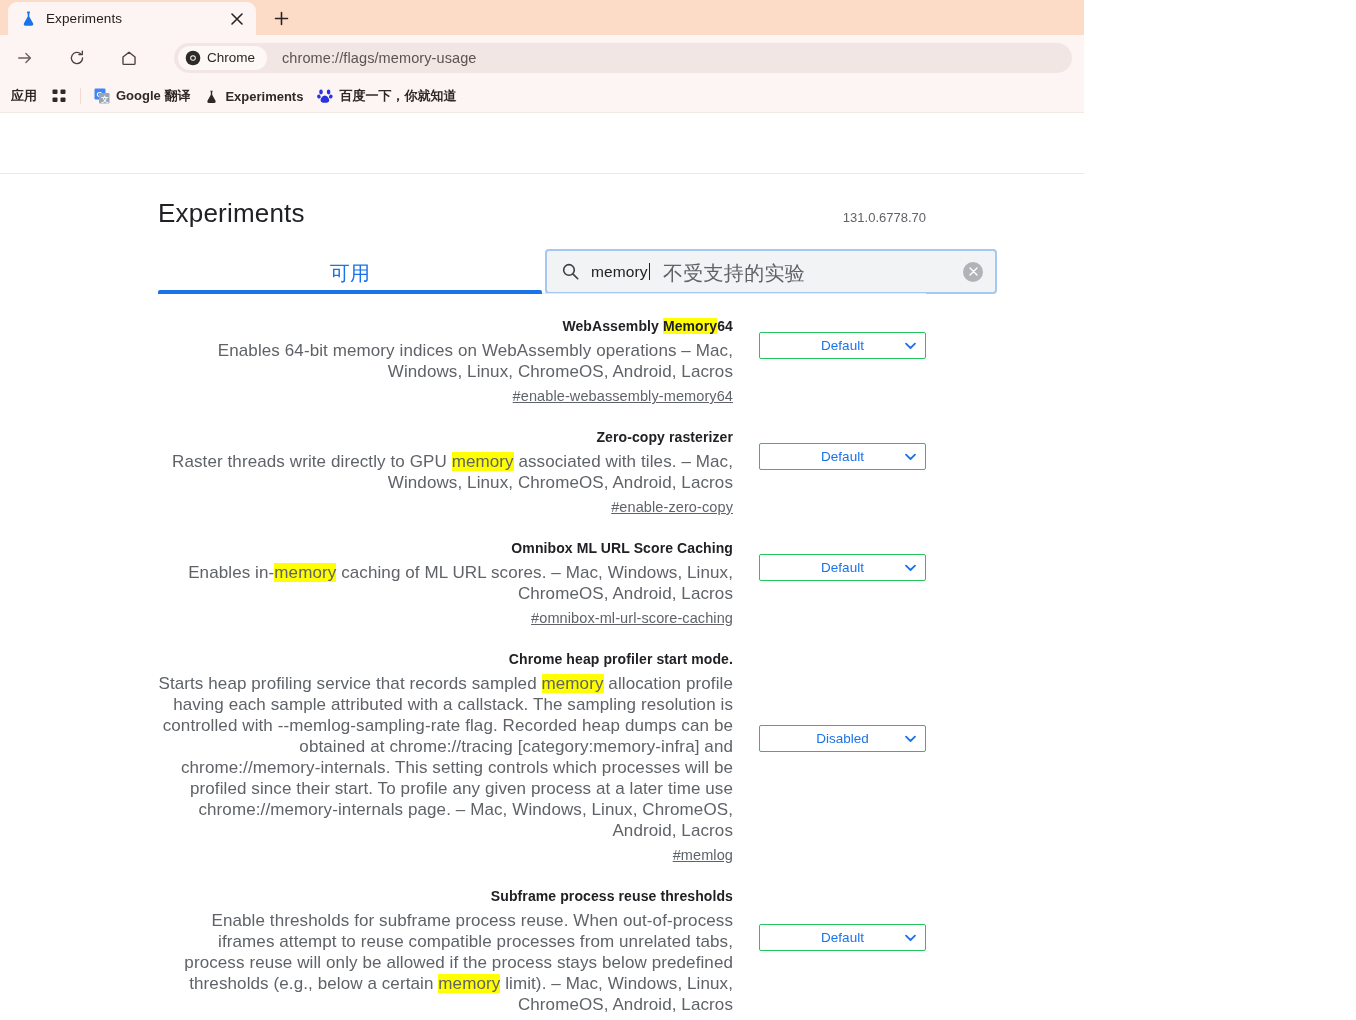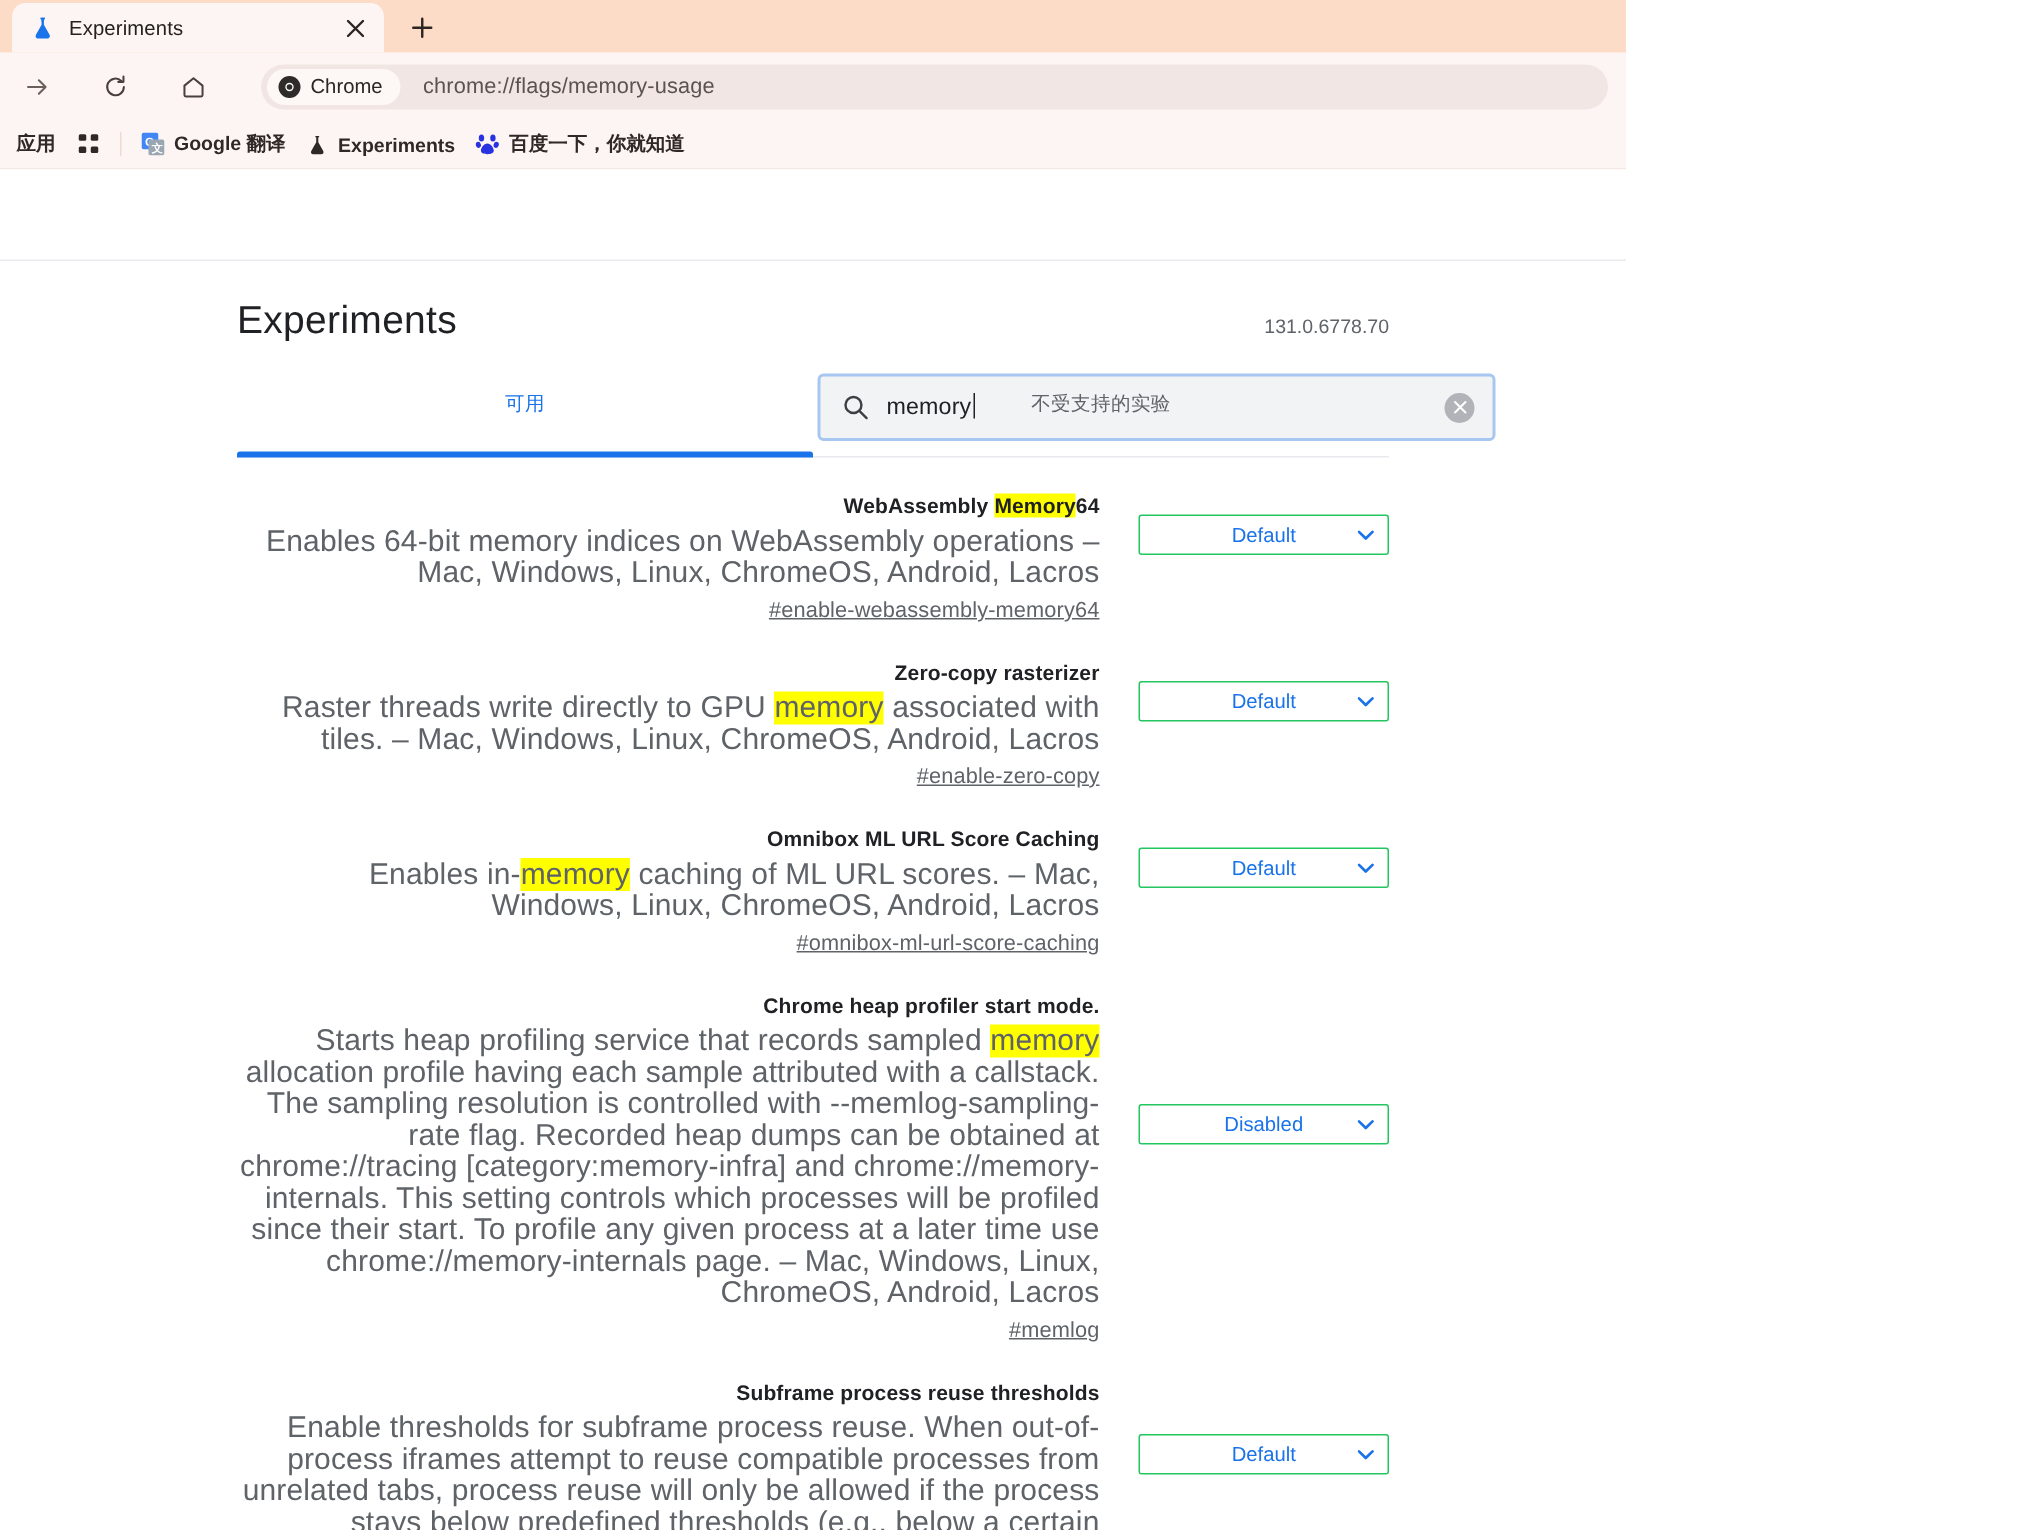--- a/index.html
+++ b/index.html
@@ -229,23 +229,23 @@
   .version { font-size: 13px; color: #5f6368; }
 
   .tabs {
     display: flex;
     margin-top: 31px;
     border-bottom: 1px solid #e8eaed;
   }
   .tab-item {
     flex: 1 1 50%;
     text-align: center;
-    font-size: 13px;
+    font-size: 20px;
     color: #5f6368;
-    padding-bottom: 26px;
+    padding-bottom: 6px;
     position: relative;
     letter-spacing: .3px;
   }
   .tab-item.active { color: #1a73e8; }
   .tab-item.active::after {
     content: "";
     position: absolute;
     left: 0; right: 0; bottom: -1px;
     height: 4px;
     background: #1a73e8;
@@ -260,21 +260,21 @@
   }
   .flag-main { flex: 1 1 auto; min-width: 0; padding-right: 26px; }
   .flag-name {
     font-size: 14px;
     font-weight: bold;
     color: #202124;
     line-height: 20px;
     letter-spacing: .1px;
   }
   .flag-desc {
-    font-size: 20px;
+    font-size: 17px;
     color: #5f6368;
     line-height: 21px;
     margin-top: 4px;
     letter-spacing: .1px;
   }
   .flag-link {
     font-size: 14.5px;
     color: #5f6368;
     text-decoration: underline;
     display: inline-block;

